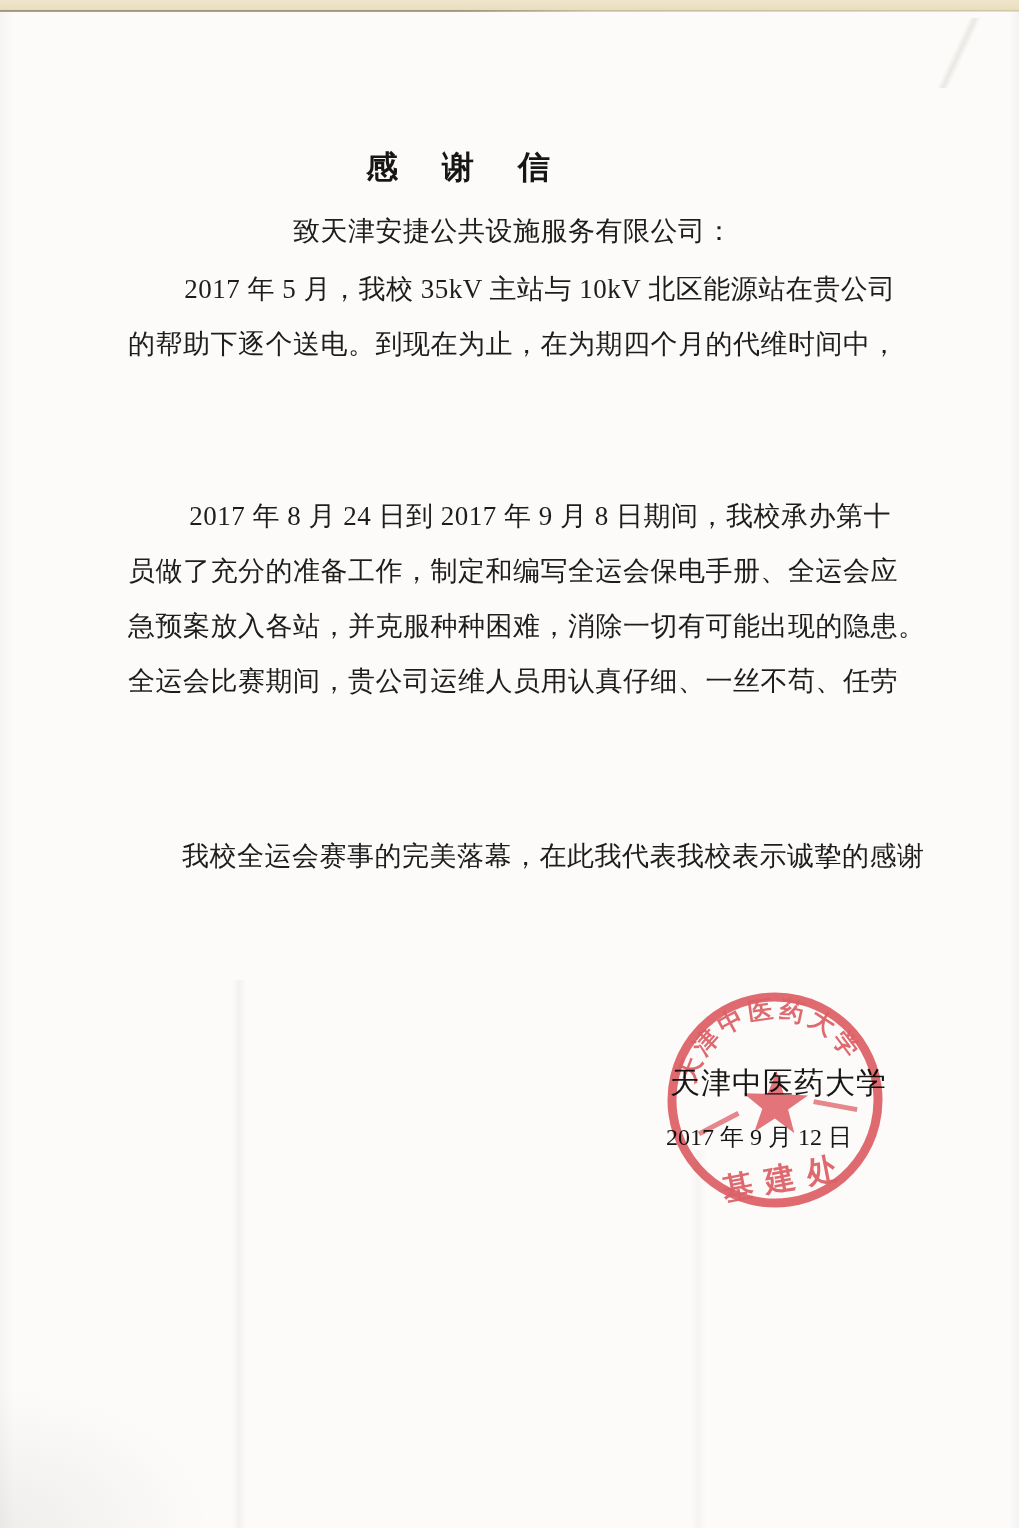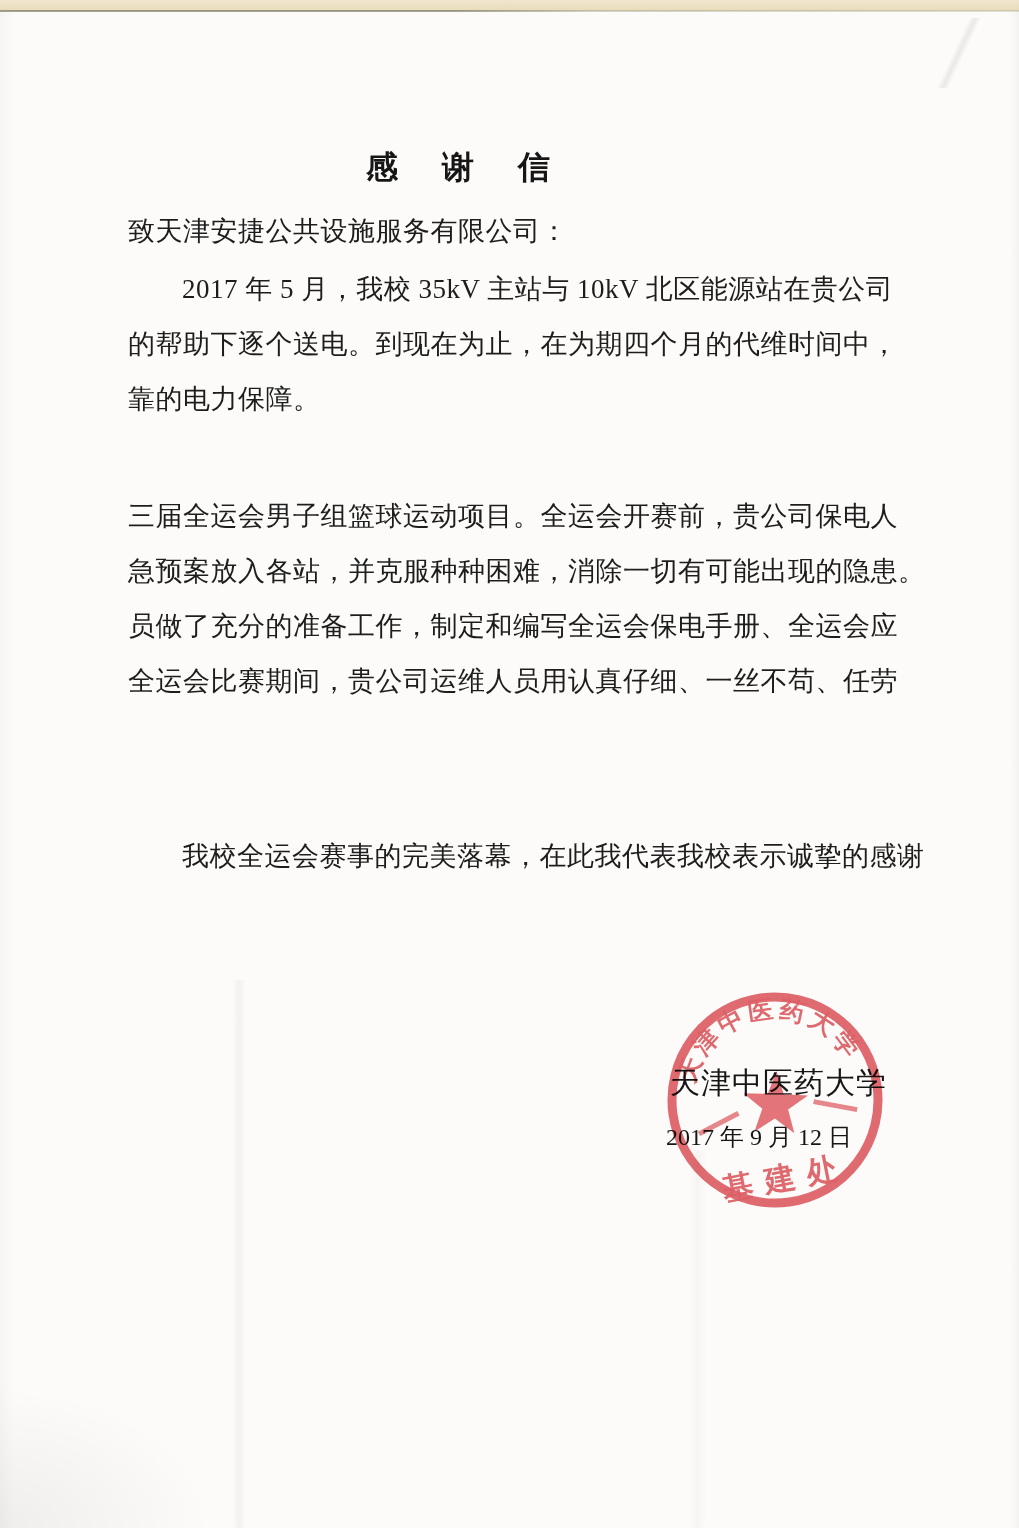--- a/index.html
+++ b/index.html
@@ -47,20 +47,21 @@
     position: absolute; top: 146px; left: 0; width: 934px;
     text-align: center;
     font-size: 32px; font-weight: bold;
     letter-spacing: 18px;
     color: #161616;
   }
   .letter {
     position: absolute; left: 128px; width: 770px;
     font-size: 27px; letter-spacing: 0.5px; line-height: 55px;
     color: #1d1d1d;
+    text-align: center;
   }
   .salutation { top: 204px; }
   .para-1 { top: 262px; }
   .para-2 { top: 489px; }
   .para-3 { top: 829px; }
   .line { white-space: nowrap; }
   .indent { text-indent: 54px; }
 
   .sig-name {
     position: absolute; top: 1063px; left: 670px; width: 260px;
@@ -92,27 +93,26 @@
 
 <div class="title">感  谢  信</div>
 
 <div class="letter salutation">
   <div class="line">致天津安捷公共设施服务有限公司：</div>
 </div>
 
 <div class="letter para-1">
   <div class="line indent">2017 年 5 月，我校 35kV 主站与 10kV 北区能源站在贵公司</div>
   <div class="line">的帮助下逐个送电。到现在为止，在为期四个月的代维时间中，</div>
-  <div class="line">靠的电力保障。</div>
 </div>
 
 <div class="letter para-2">
-  <div class="line">三届全运会男子组篮球运动项目。全运会开赛前，贵公司保电人</div>
+  <div class="line indent">2017 年 8 月 24 日到 2017 年 9 月 8 日期间，我校承办第十</div>
+  <div class="line">员做了充分的准备工作，制定和编写全运会保电手册、全运会应</div>
   <div class="line">急预案放入各站，并克服种种困难，消除一切有可能出现的隐患。</div>
-  <div class="line">员做了充分的准备工作，制定和编写全运会保电手册、全运会应</div>
   <div class="line">全运会比赛期间，贵公司运维人员用认真仔细、一丝不苟、任劳</div>
 </div>
 
 <div class="letter para-3">
   <div class="line indent">我校全运会赛事的完美落幕，在此我代表我校表示诚挚的感谢</div>
 </div>
 
 <div class="sig-name">天津中医药大学</div>
 <div class="sig-date">2017 年 9 月 12 日</div>
 

